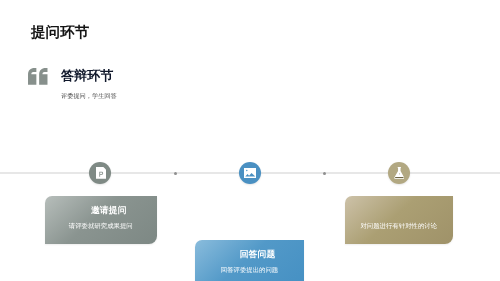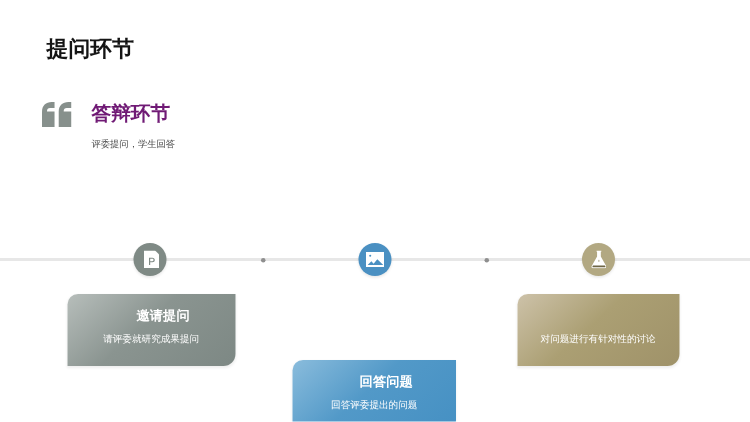--- a/index.html
+++ b/index.html
@@ -3,21 +3,21 @@
 <meta charset="utf-8">
 <style>
   html,body{margin:0;padding:0;background:#ffffff;}
   body{width:500px;height:281px;overflow:hidden;font-family:"Liberation Sans",sans-serif;}
   .slide{position:relative;width:500px;height:281px;background:#fff;}
 
   .page-title{position:absolute;left:31px;top:23px;font-size:14.5px;font-weight:bold;color:#141414;letter-spacing:0.1px;}
 
   .quote-block{position:absolute;left:28px;top:64px;width:400px;}
   .quote-mark{position:absolute;left:0px;top:4px;width:22px;height:20px;line-height:0;}
-  .quote-head{position:absolute;left:33px;top:3px;font-size:13.1px;font-weight:bold;color:#701a75;white-space:nowrap;}
+  .quote-head{position:absolute;left:33px;top:3px;font-size:13.1px;font-weight:bold;color:#0f172a;white-space:nowrap;}
   .quote-sub{position:absolute;left:33px;top:28px;font-size:6.2px;color:#4a4a4a;white-space:nowrap;}
 
   .timeline{position:absolute;left:0;top:172px;width:500px;height:2px;background:#e7e7e7;}
   .dot{position:absolute;width:3.5px;height:3.5px;border-radius:50%;background:#8f8f8f;top:171.5px;}
 
   .node{position:absolute;width:22px;height:22px;border-radius:50%;top:162px;display:flex;align-items:center;justify-content:center;box-shadow:0 1px 2px rgba(0,0,0,0.10);}
   .node svg{display:block;}
   .ic1{width:10px;height:11.7px;position:relative;left:1px;}
   .ic2{width:12.6px;height:10px;}
   .ic3{width:10.6px;height:11.8px;}

